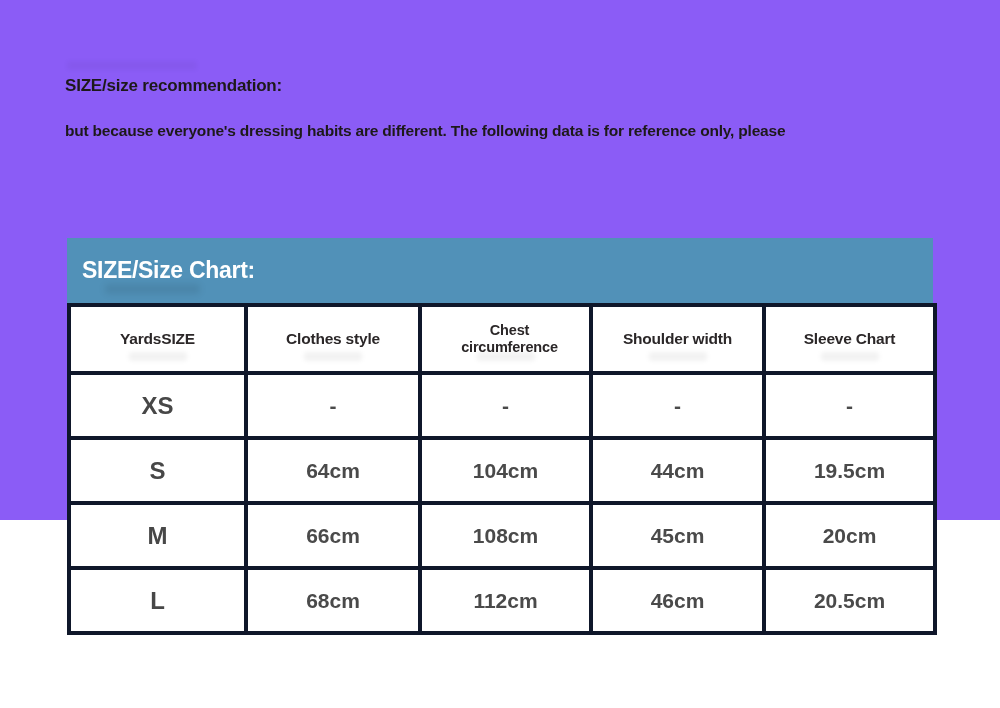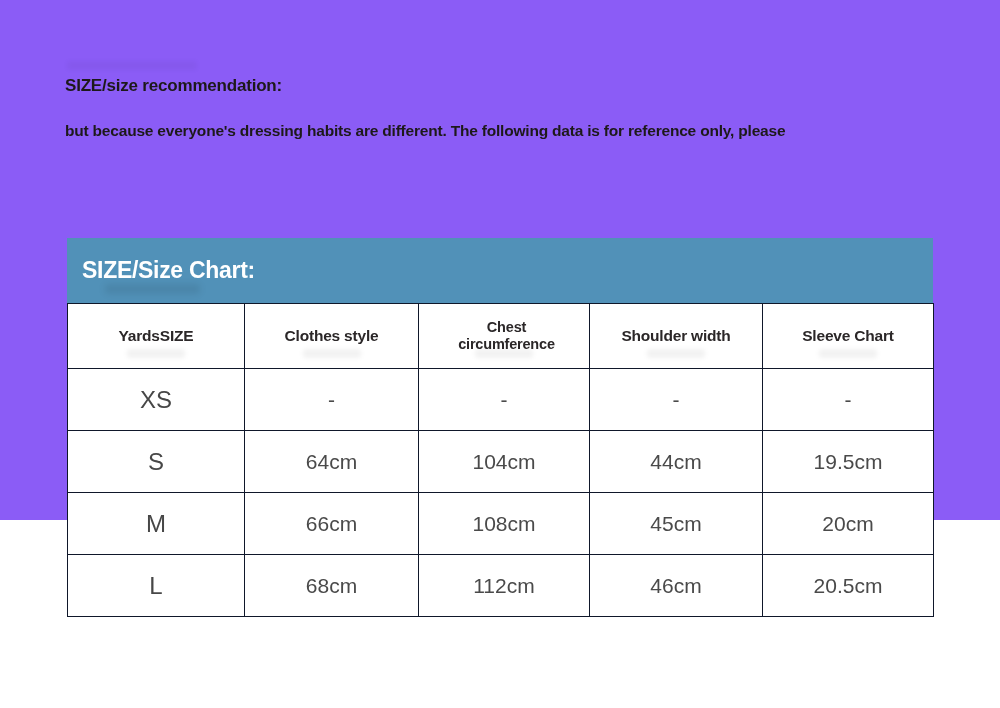--- a/index.html
+++ b/index.html
@@ -43,40 +43,40 @@
   }
   .chart-title {
     color: #ffffff; font-size: 23px; font-weight: 700; letter-spacing: -0.3px;
   }
 
   table.size-table {
     width: 866px; border-collapse: collapse; table-layout: fixed;
     background: #ffffff;
   }
   .size-table th, .size-table td {
-    border: 1px solid #0f172a; text-align: center; vertical-align: middle;
+    border: 4px solid #0f172a; text-align: center; vertical-align: middle;
     padding: 0; overflow: hidden;
   }
   .size-table thead th {
     position: relative;
     height: 64px; font-size: 15.5px; font-weight: 700; color: #2b2728;
     letter-spacing: -0.2px;
   }
   .size-table thead th::after {
     content: ""; position: absolute; left: 50%; transform: translateX(-50%);
     bottom: 10px; width: 58px; height: 9px;
     background: rgba(0,0,0,0.05); filter: blur(2px); border-radius: 3px;
   }
   .size-table thead th.th-chest { text-align: left; padding-left: 30px; }
   .size-table thead th.th-chest .wrap {
     display: inline-block; width: 115px; text-align: center;
     font-size: 14.5px; line-height: 17px;
   }
   .size-table tbody td {
-    height: 61px; font-size: 21px; font-weight: 400; color: #4a4a4a;
+    height: 61px; font-size: 21px; font-weight: 700; color: #4a4a4a;
   }
   .size-table tbody td.size-cell { font-size: 24px; color: #474747; }
 
   col.c1 { width: 177px; }
   col.c2 { width: 174px; }
   col.c3 { width: 171px; }
   col.c4 { width: 173px; }
   col.c5 { width: 171px; }
 </style>
 </head>

